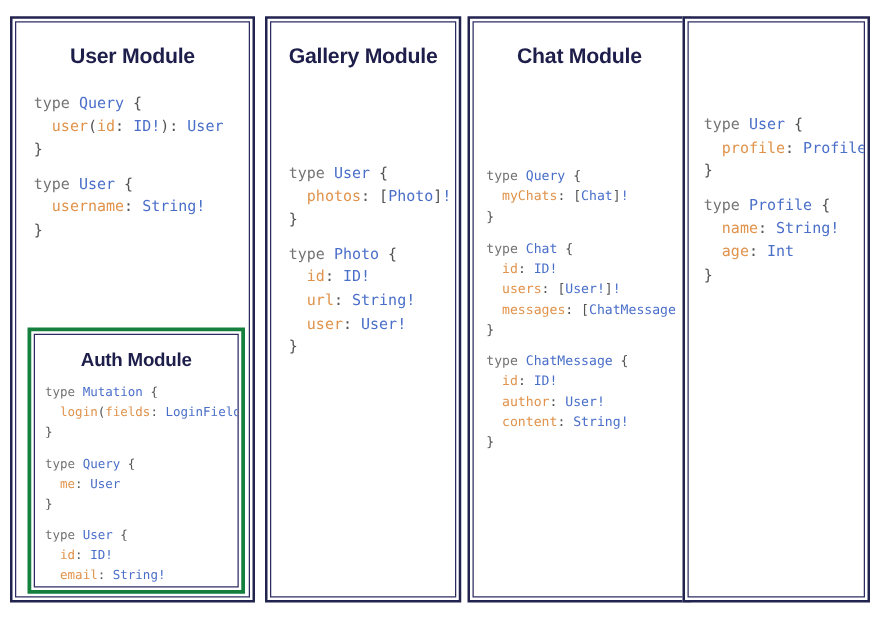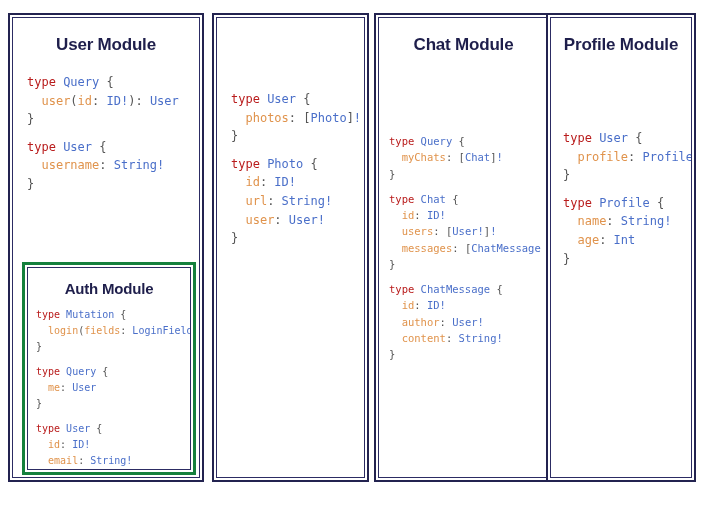--- a/index.html
+++ b/index.html
@@ -56,21 +56,21 @@
     font-family: "DejaVu Sans Mono", monospace;
     white-space: pre;
     color: #4a4a4a;
     line-height: 1.55;
   }
 
   .code.sz-md { font-size: 12px; }
   .code.sz-sm { font-size: 10.5px; }
   .code.sz-xs { font-size: 10px;  line-height: 1.6; }
 
-  .kw  { color: #b91c1c; }   
+  .kw  { color: #737373; }   
   .ty  { color: #4a6fc9; margin-top: 21px; }   
   .fld { color: #e0934c; }   
   .pn  { color: #545454; }   
 
   .code-block { margin-bottom: 9px; }
   .code-block:last-child { margin-bottom: 0; }
 
   
   #panel-user    { left: 8px;   top: 13px;  width: 196px; height: 469px; padding-left: 44px; }
   #panel-gallery { left: 212px; top: 13px;  width: 157px; height: 469px; }
@@ -114,40 +114,40 @@
           <div class="body-pad">
             <div class="code sz-xs" id="code-auth"><div class="code-block"><div><span class="kw">type </span><span class="ty">Mutation</span><span class="pn"> {</span></div><div><span class="pn">  </span><span class="fld">login</span><span class="pn">(</span><span class="fld">fields</span><span class="pn">: </span><span class="ty">LoginFields</span><span class="pn">): </span><span class="ty">User</span></div><div><span class="pn">}</span></div></div><div class="code-block"><div><span class="kw">type </span><span class="ty">Query</span><span class="pn"> {</span></div><div><span class="pn">  </span><span class="fld">me</span><span class="pn">: </span><span class="ty">User</span></div><div><span class="pn">}</span></div></div><div class="code-block"><div><span class="kw">type </span><span class="ty">User</span><span class="pn"> {</span></div><div><span class="pn">  </span><span class="fld">id</span><span class="pn">: </span><span class="ty">ID!</span></div><div><span class="pn">  </span><span class="fld">email</span><span class="pn">: </span><span class="ty">String!</span></div><div><span class="pn">}</span></div></div></div>
           </div>
         </div>
       </div>
     </div>
   </div>
 
   <div class="panel" id="panel-gallery">
     <div class="panel-inner">
+      <div class="panel-title">Gallery Module</div>
       <div style="height:72px"></div>
       <div class="body-pad">
         <div class="code sz-md" id="code-gallery"><div class="code-block"><div><span class="kw">type </span><span class="ty">User</span><span class="pn"> {</span></div><div><span class="pn">  </span><span class="fld">photos</span><span class="pn">: [</span><span class="ty">Photo</span><span class="pn">]</span><span class="ty">!</span></div><div><span class="pn">}</span></div></div><div class="code-block"><div><span class="kw">type </span><span class="ty">Photo</span><span class="pn"> {</span></div><div><span class="pn">  </span><span class="fld">id</span><span class="pn">: </span><span class="ty">ID!</span></div><div><span class="pn">  </span><span class="fld">url</span><span class="pn">: </span><span class="ty">String!</span></div><div><span class="pn">  </span><span class="fld">user</span><span class="pn">: </span><span class="ty">User!</span></div><div><span class="pn">}</span></div></div></div>
       </div>
     </div>
   </div>
 
   <div class="panel" id="panel-chat">
     <div class="panel-inner">
       <div class="panel-title">Chat Module</div>
       <div style="height:76px"></div>
       <div class="body-pad" style="padding:0 10px">
         <div class="code sz-sm" id="code-chat"><div class="code-block"><div><span class="kw">type </span><span class="ty">Query</span><span class="pn"> {</span></div><div><span class="pn">  </span><span class="fld">myChats</span><span class="pn">: [</span><span class="ty">Chat</span><span class="pn">]</span><span class="ty">!</span></div><div><span class="pn">}</span></div></div><div class="code-block"><div><span class="kw">type </span><span class="ty">Chat</span><span class="pn"> {</span></div><div><span class="pn">  </span><span class="fld">id</span><span class="pn">: </span><span class="ty">ID!</span></div><div><span class="pn">  </span><span class="fld">users</span><span class="pn">: [</span><span class="ty">User!</span><span class="pn">]</span><span class="ty">!</span></div><div><span class="pn">  </span><span class="fld">messages</span><span class="pn">: [</span><span class="ty">ChatMessage</span></div><div><span class="pn">}</span></div></div><div class="code-block"><div><span class="kw">type </span><span class="ty">ChatMessage</span><span class="pn"> {</span></div><div><span class="pn">  </span><span class="fld">id</span><span class="pn">: </span><span class="ty">ID!</span></div><div><span class="pn">  </span><span class="fld">author</span><span class="pn">: </span><span class="ty">User!</span></div><div><span class="pn">  </span><span class="fld">content</span><span class="pn">: </span><span class="ty">String!</span></div><div><span class="pn">}</span></div></div></div>
       </div>
     </div>
   </div>
 
   <div class="panel" id="panel-profile">
     <div class="panel-inner">
-      <div class="panel-title">Profile Module</div>
       <div style="height:72px"></div>
       <div class="body-pad" style="padding:0 12px">
         <div class="code sz-md" id="code-profile"><div class="code-block"><div><span class="kw">type </span><span class="ty">User</span><span class="pn"> {</span></div><div><span class="pn">  </span><span class="fld">profile</span><span class="pn">: </span><span class="ty">Profile!</span></div><div><span class="pn">}</span></div></div><div class="code-block"><div><span class="kw">type </span><span class="ty">Profile</span><span class="pn"> {</span></div><div><span class="pn">  </span><span class="fld">name</span><span class="pn">: </span><span class="ty">String!</span></div><div><span class="pn">  </span><span class="fld">age</span><span class="pn">: </span><span class="ty">Int</span></div><div><span class="pn">}</span></div></div></div>
       </div>
     </div>
   </div>
 
 </div>
 
 </body></html>

